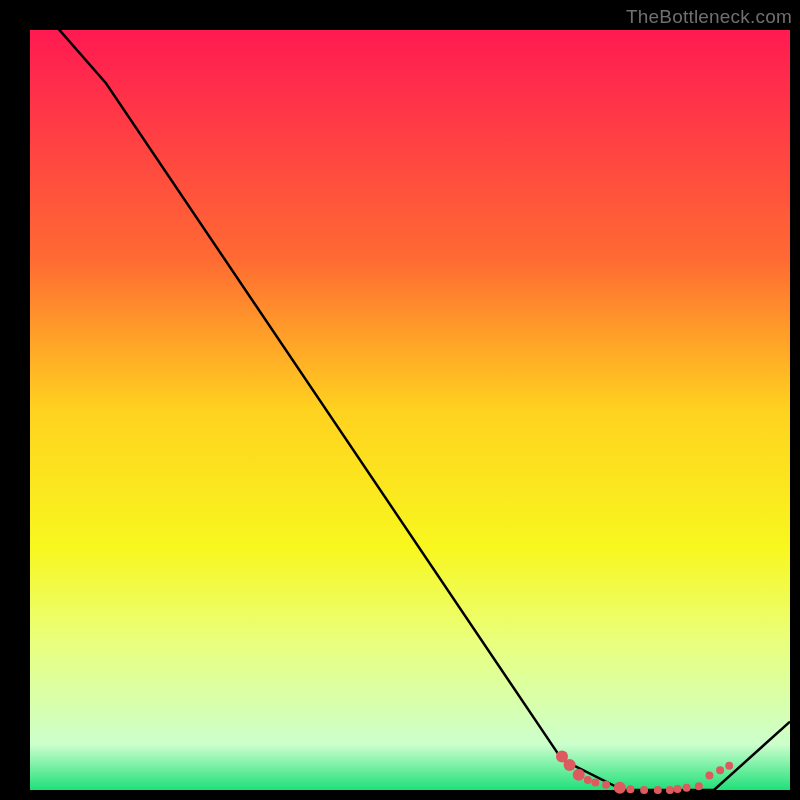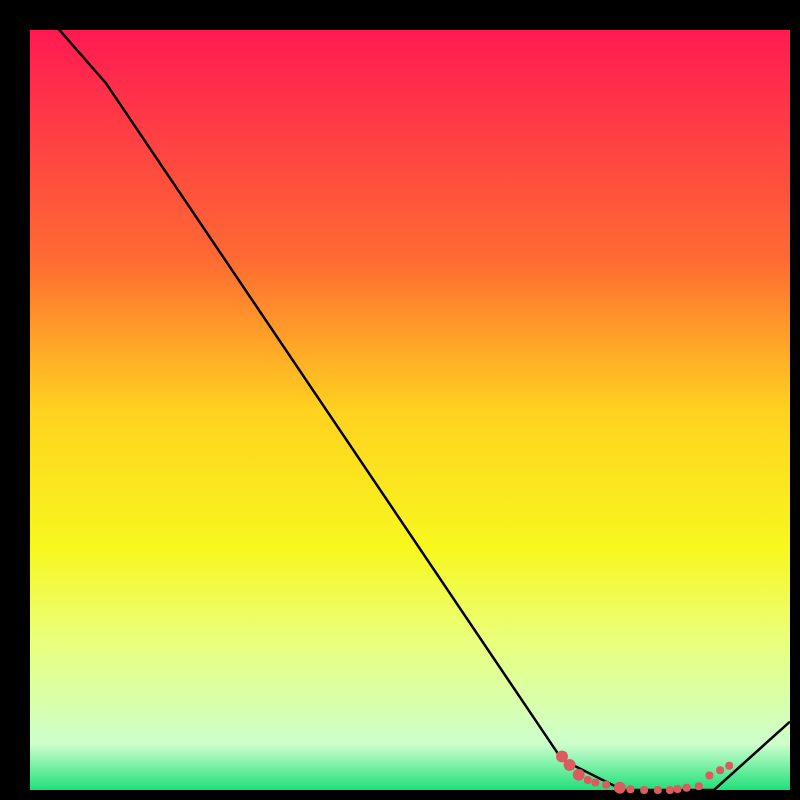--- a/index.html
+++ b/index.html
@@ -28,20 +28,21 @@
   svg {
     position: absolute;
     left: 0;
     top: 0;
   }
 </style>
 </head>
 <body>
 
 <div class="chart-wrap">
+  <div class="watermark">TheBottleneck.com</div>
   <svg id="chart-svg" width="800" height="800" viewBox="0 0 800 800">
     <defs>
       <linearGradient id="bg-grad" x1="0" y1="0" x2="0" y2="1">
           <stop offset="0%" stop-color="#ff1a52"></stop>
           <stop offset="30%" stop-color="#ff6a33"></stop>
           <stop offset="50%" stop-color="#ffd21f"></stop>
           <stop offset="68%" stop-color="#f8f71e"></stop>
           <stop offset="80%" stop-color="#eaff7a"></stop>
           <stop offset="94%" stop-color="#ccffcc"></stop>
           <stop offset="100%" stop-color="#1fe07a"></stop>

